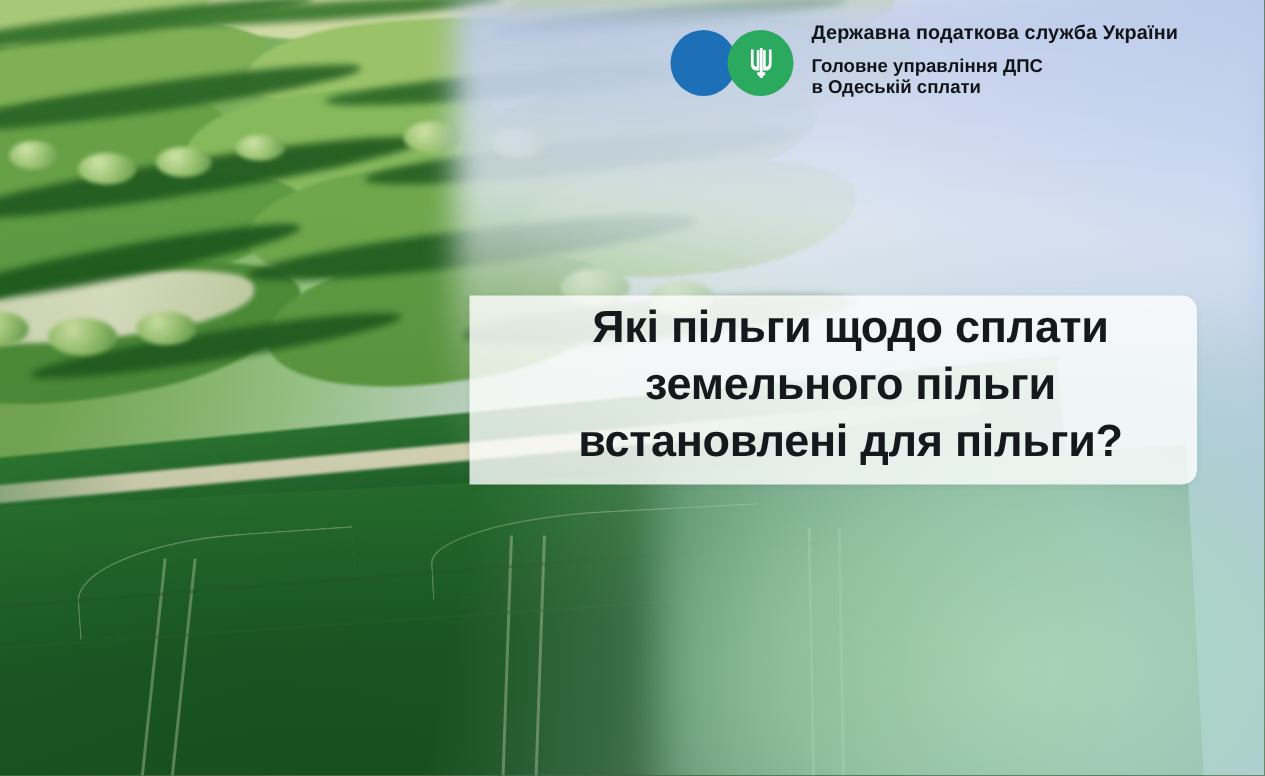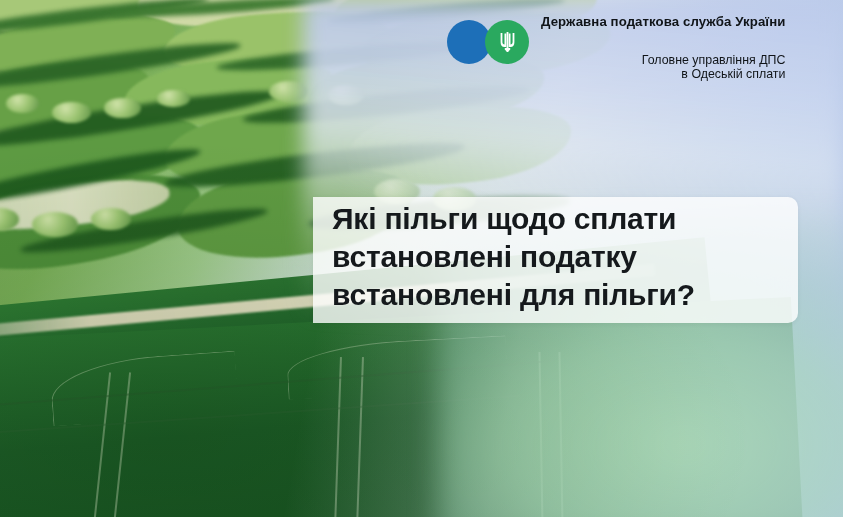--- a/index.html
+++ b/index.html
@@ -273,33 +273,32 @@
     position: absolute;
     left: 52px;
     top: 17px;
     width: 17px;
     height: 24px;
   }
   .logo-text {
     padding-left: 8px;
     padding-top: 2px;
     color: #101418;
-    text-align: right;
   }
   .logo-line1 {
     font-size: 13.2px;
     font-weight: bold;
     letter-spacing: 0.1px;
     white-space: nowrap;
     line-height: 1.1;
   }
   .logo-sub {
-    margin-top: 23px;
+    margin-top: 7px;
     font-size: 12.4px;
-    font-weight: normal;
+    font-weight: bold;
     line-height: 1.18;
     white-space: nowrap;
   }
 
   
   .headline-panel {
     position: absolute;
     left: 313px;
     top: 197px;
     width: 485px;
@@ -312,21 +311,21 @@
     position: absolute;
     left: 332px;
     top: 200px;
     width: 470px;
     color: #15191c;
     font-size: 30px;
     font-weight: bold;
     line-height: 38px;
     letter-spacing: -0.2px;
   }
-  .headline-text .ln { display: block; white-space: nowrap; }
+  .headline-text .ln { display: block; white-space: nowrap; text-align: center; }
 </style>
 </head>
 <body>
 
 <div class="card">
 
   <div class="photo">
     <div class="layer-sky"></div>
 
     <div class="fields">
@@ -408,17 +407,17 @@
       <div class="logo-sub">
         <div>Головне управління ДПС</div>
         <div>в Одеській сплати</div>
       </div>
     </div>
   </div>
 
   <div class="headline-panel"></div>
   <div class="headline-text">
     <span class="ln">Які пільги щодо сплати</span>
-    <span class="ln">встановлені податку</span>
+    <span class="ln">земельного пільги</span>
     <span class="ln">встановлені для пільги?</span>
   </div>
 
 </div>
 
 </body></html>

